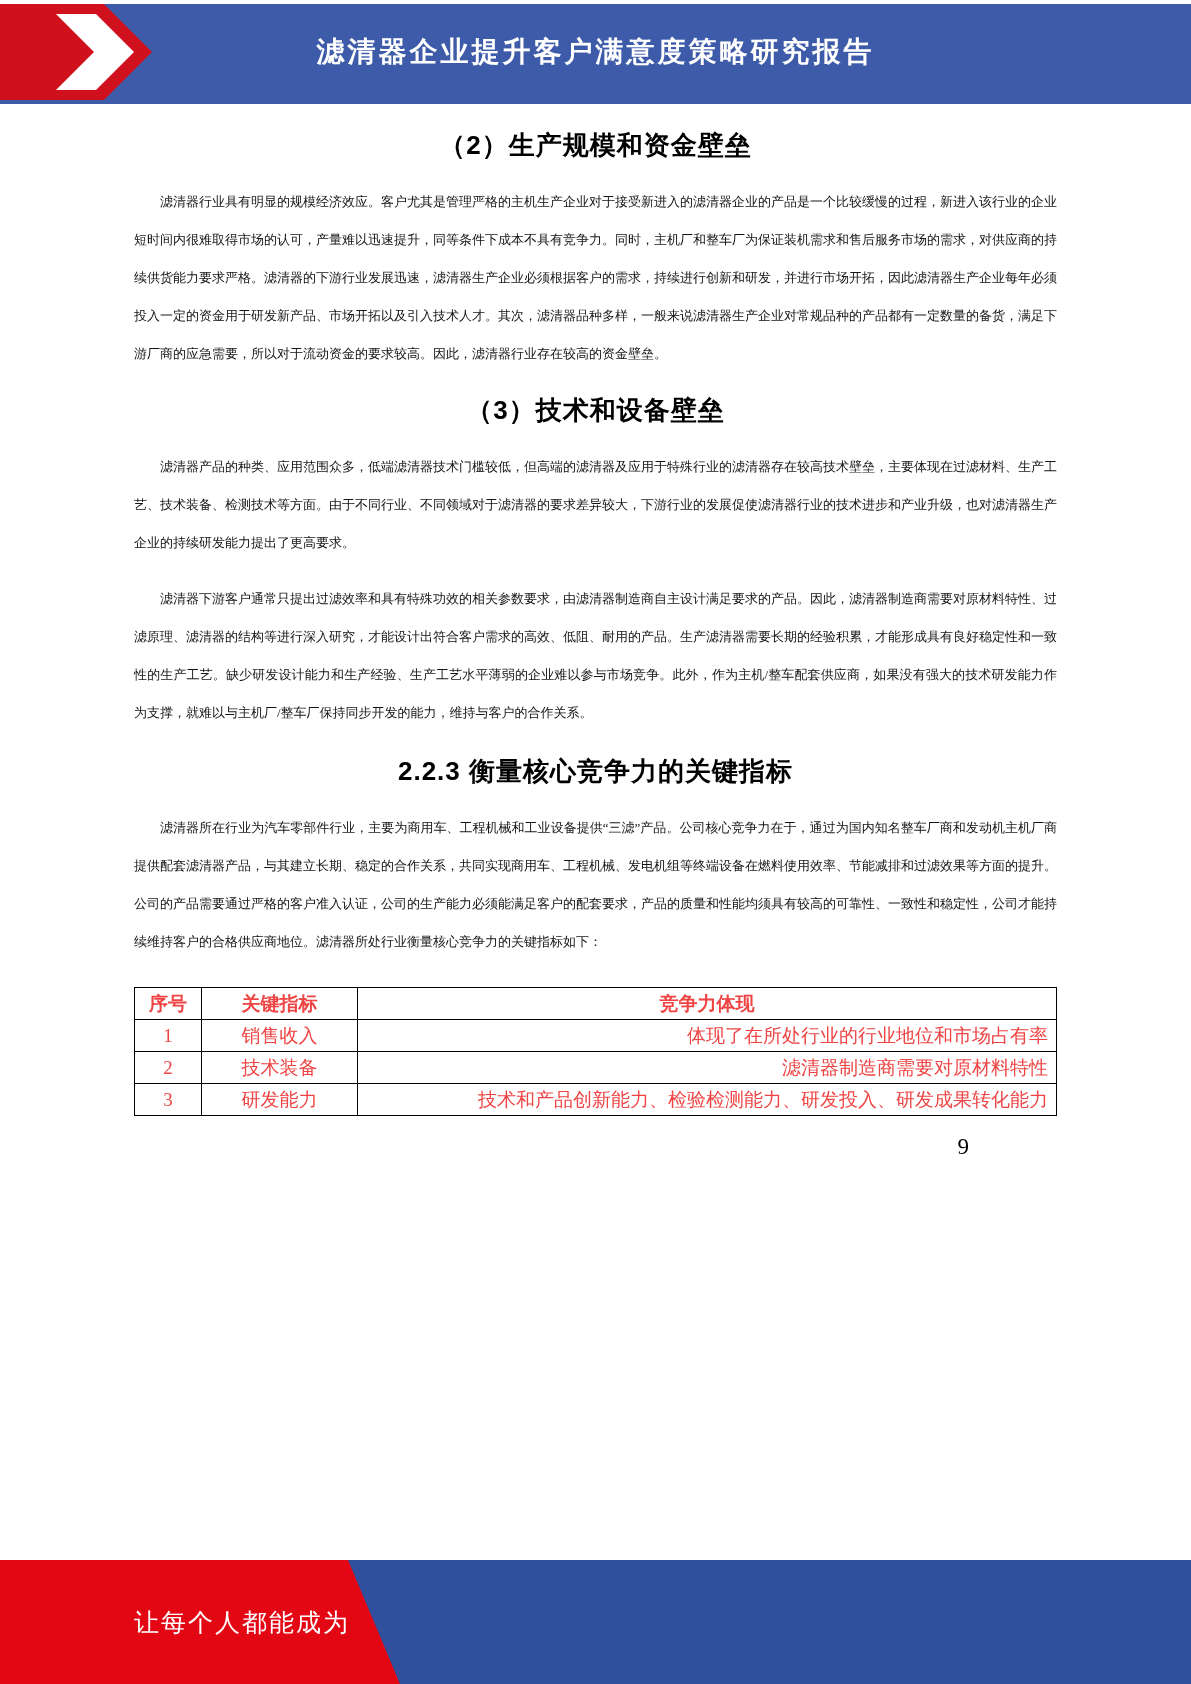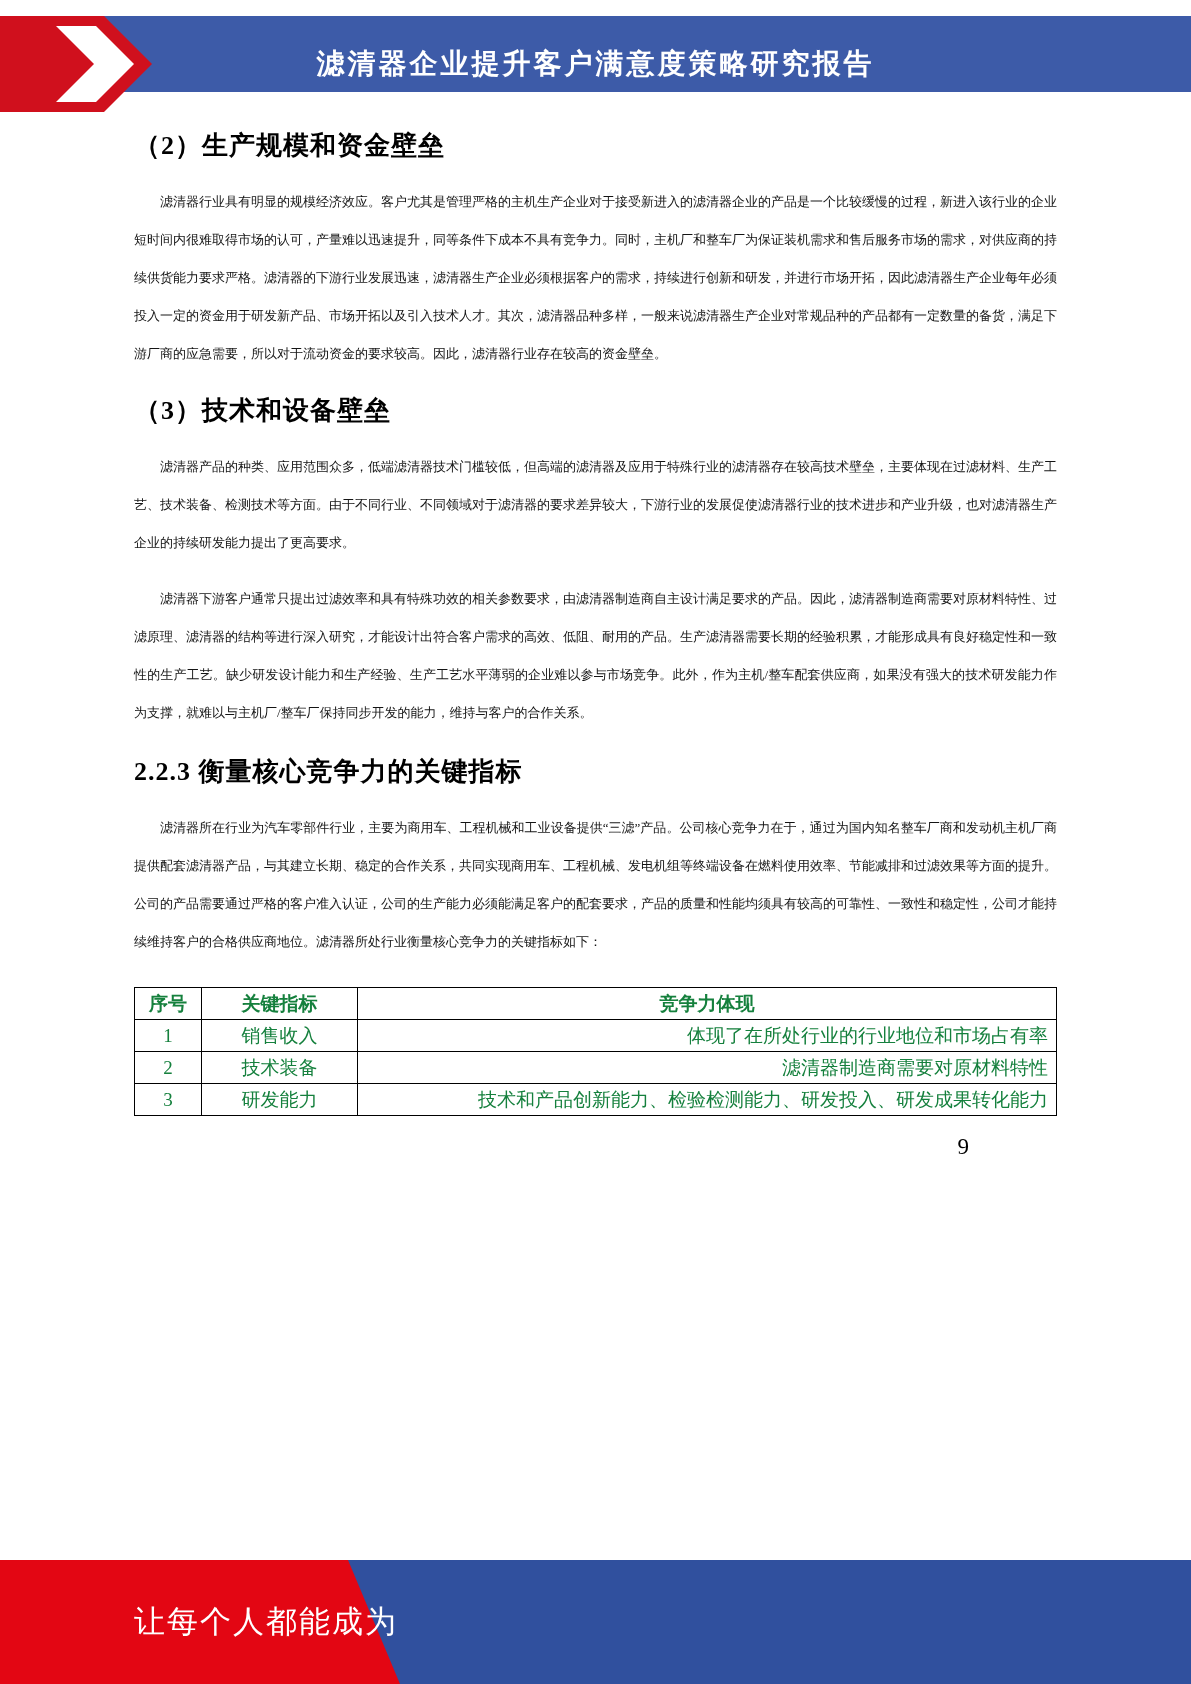--- a/index.html
+++ b/index.html
@@ -2,66 +2,66 @@
 <html><head>
 <meta charset="utf-8">
 <style>
   * { margin:0; padding:0; box-sizing:border-box; }
   html, body { background:#ffffff; }
   body { font-family:"Liberation Serif", serif; color:#111111; }
 
   .page { position:relative; width:1191px; height:1684px; margin:0 auto; background:#ffffff; overflow:hidden; }
 
   
-  .banner { position:absolute; top:16px; left:0; width:100%; height:76px; background:#3d5ba8; }
+  .banner { position:absolute; top:4px; left:0; width:100%; height:100px; background:#3d5ba8; }
   .banner-title {
     position:absolute; left:0; right:0; top:0; height:96px;
     display:flex; align-items:center; justify-content:center;
     color:#ffffff; font-family:"Liberation Sans", sans-serif;
     font-weight:bold; font-size:28px; letter-spacing:3px;
   }
   .banner-deco { position:absolute; left:0; top:0; width:160px; height:96px; display:block; }
 
   
   .content { position:absolute; top:96px; left:134px; width:923px; }
 
-  h2.sec { font-family:Liberation Serif, serif; font-weight:bold; color:#000000; font-size:26px; letter-spacing:1px; }
+  h2.sec { font-family:Liberation Sans, sans-serif; font-weight:bold; color:#000000; font-size:26px; letter-spacing:1px;text-align:center; }
   .h-2   { margin-top:32px; }
   .h-3   { margin-top:20px; }
   .h-223 { margin-top:22px; font-size:27px; }
 
   p.body {
     font-size:13px; line-height:38px;
     text-align:justify; text-justify:inter-ideograph;
     text-indent:2em; margin-top:20px; color:#141414;
   }
   p.body + p.body { margin-top:18px; }
 
   
-  table.kpi { width:100%; border-collapse:collapse; margin-top:26px; font-size:19px; color:#15803d; }
+  table.kpi { width:100%; border-collapse:collapse; margin-top:26px; font-size:19px; color:#ef4444; }
   table.kpi th, table.kpi td { border:1px solid #000000; padding:2px 8px; height:32px; line-height:26px; }
   table.kpi th { font-family:"Liberation Sans", sans-serif; font-weight:bold; text-align:center; }
   .col-no  { width:67px; }
   .col-key { width:156px; }
   td.c { text-align:center; }
   td.l { text-align:right; }
 
   .page-number { margin-top:18px; padding-right:88px; text-align:right; font-size:23px; color:#000; }
 
   
   .footer { position:absolute; left:0; bottom:0; width:100%; height:124px; background:#30509e; }
   .footer-red {
     position:absolute; left:0; top:0; width:400px; height:100%;
     background:#e30613;
     clip-path:polygon(0 0, 87% 0, 100% 100%, 0 100%);
   }
   .footer-left {
     position:absolute; left:134px; top:0; height:100%;
     display:flex; align-items:center;
-    color:#ffffff; font-size:31px; letter-spacing:2px;
+    color:#ffffff; font-size:25px; letter-spacing:2px;
   }
   .footer-right {
     position:absolute; left:384px; top:0; height:100%;
     display:flex; align-items:center;
     color:#ee2e36; font-size:25px; font-weight:bold; letter-spacing:1px;
     font-family:"Liberation Sans", sans-serif;
   }
 </style>
 </head>
 <body>

